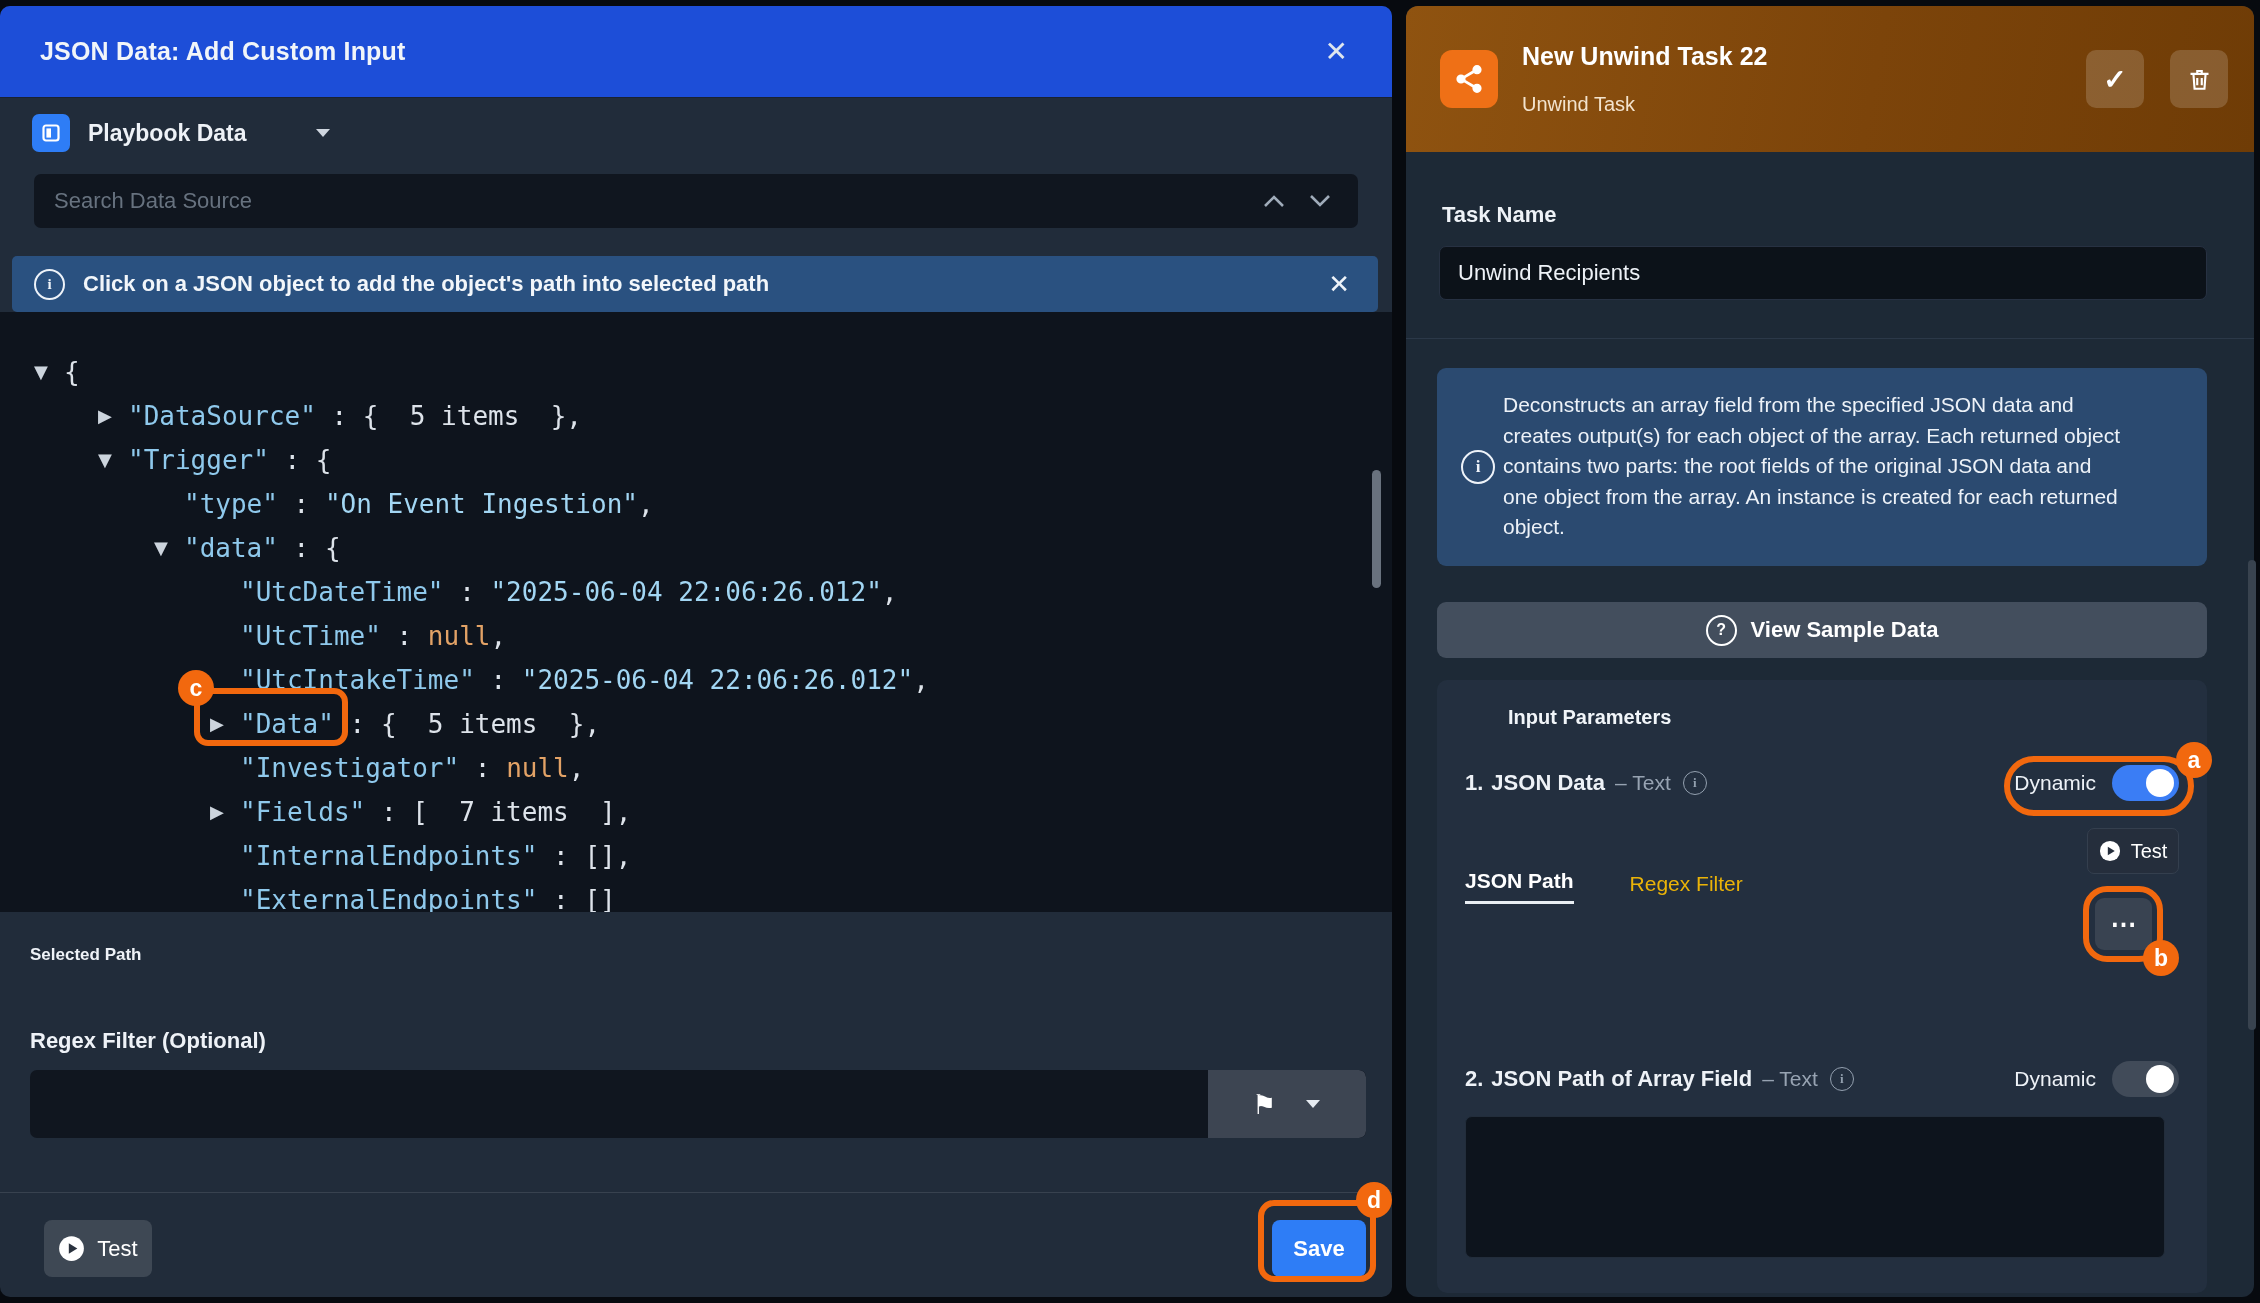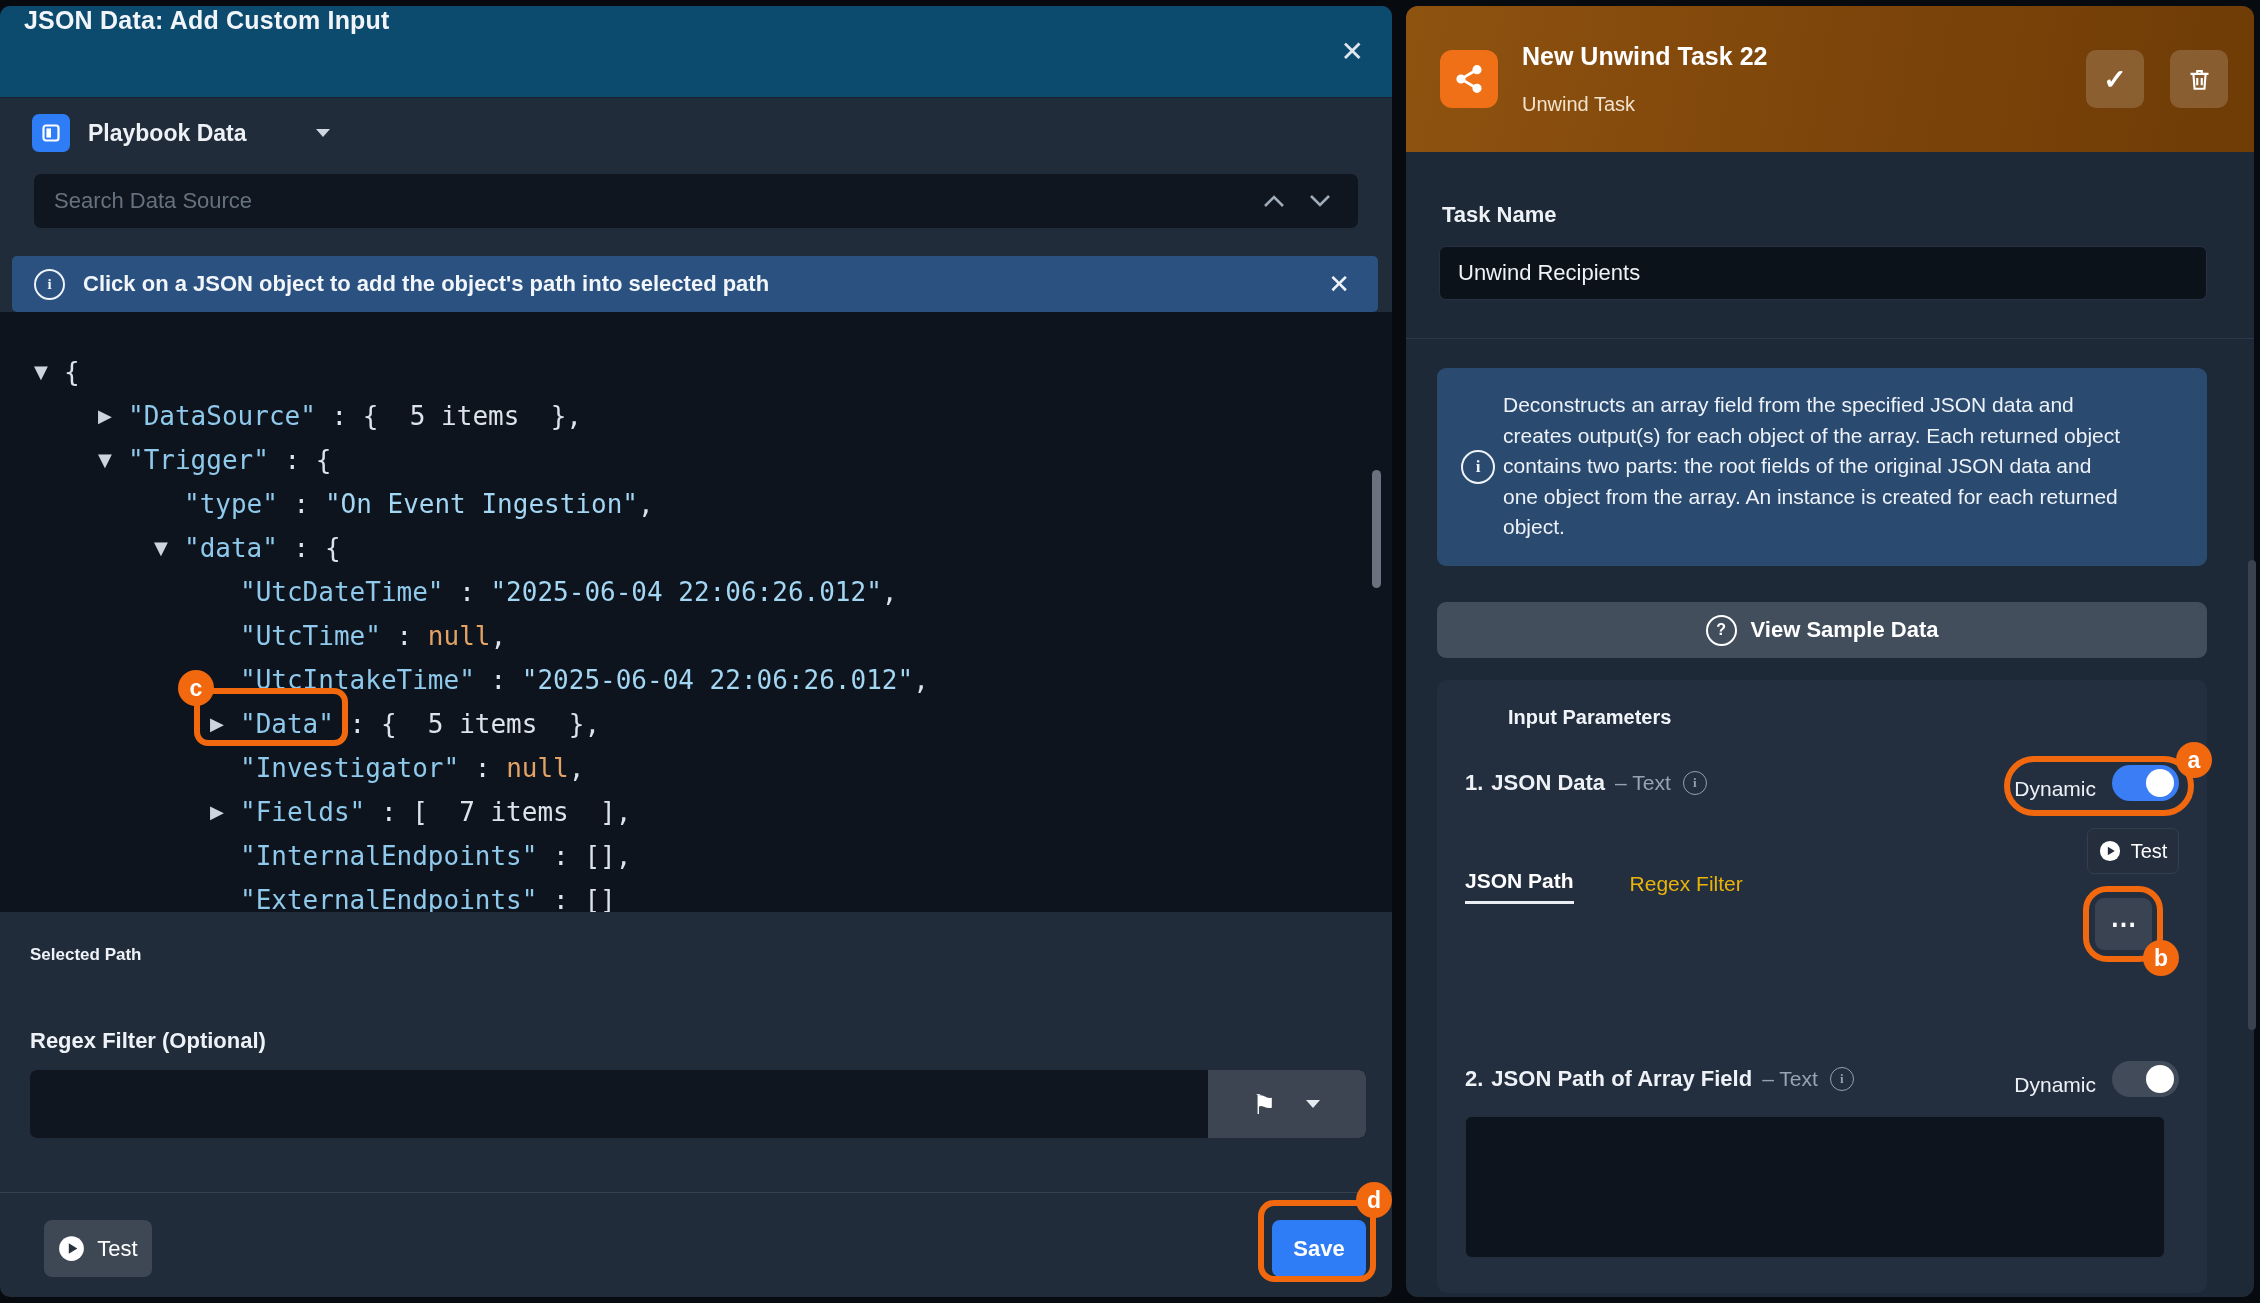--- a/index.html
+++ b/index.html
@@ -9,22 +9,22 @@
     font-family:"Liberation Sans",sans-serif;
     -webkit-font-smoothing:antialiased;
   }
   
   .modal{
     position:absolute;left:0;top:6px;width:1392px;height:1291px;
     background:#212c3a;border-radius:10px;overflow:hidden;
   }
   .modal-header{
     position:absolute;left:0;top:0;width:100%;height:92px;
-    background:#0c4a6e;border-bottom:1px solid #1a2230;
-    display:flex;padding:0 24px;box-sizing:border-box;
+    background:#1d4ed8;border-bottom:1px solid #1a2230;
+    display:flex;align-items:center;padding:0 40px;box-sizing:border-box;
   }
   .modal-title{font-size:25px;font-weight:bold;color:#f1f5f9;letter-spacing:.2px;}
   .modal-close{margin-left:auto;background:none;border:none;color:#dfe6ee;font-size:28px;cursor:pointer;line-height:1;padding:4px;}
   .source-row{position:absolute;left:32px;top:104px;height:46px;display:flex;align-items:center;gap:18px;cursor:pointer;}
   .pb-icon{width:38px;height:38px;border-radius:7px;background:#2e7df6;display:flex;align-items:center;justify-content:center;}
   .pb-label{font-size:23px;font-weight:600;color:#eef2f7;}
   .pb-caret{margin-left:48px;display:flex;align-items:center;}
   .search-box{
     position:absolute;left:34px;top:168px;width:1324px;height:54px;
     background:#10161f;border-radius:7px;display:flex;align-items:center;
@@ -157,21 +157,21 @@
   .param-row.r1{top:80px;}
   .param-row.r2{top:376px;}
   .p-num{font-size:22px;font-weight:bold;color:#eef2f7;margin-right:8px;}
   .p-name{font-size:22px;font-weight:bold;color:#eef2f7;}
   .p-suffix{font-size:21px;color:#97a3b2;margin-left:10px;}
   .p-info{
     width:22px;height:22px;border:1.5px solid #93a0af;border-radius:50%;color:#93a0af;
     font-size:13px;font-weight:bold;display:flex;align-items:center;justify-content:center;
     margin-left:12px;font-family:"Liberation Serif",serif;
   }
-  .dyn-group{margin-left:auto;display:flex;align-items:flex-end;gap:16px;}
+  .dyn-group{margin-left:auto;display:flex;align-items:center;gap:16px;}
   .dyn-label{font-size:21px;color:#eef2f7;}
   .toggle{width:67px;height:36px;border-radius:18px;background:#414b59;position:relative;cursor:pointer;flex:none;}
   .toggle::after{content:"";position:absolute;width:28px;height:28px;border-radius:50%;background:#fff;top:4px;right:5px;}
   .toggle.on{background:#3a7df5;}
   .tabs-row{position:absolute;left:28px;top:156px;display:flex;align-items:flex-end;gap:56px;}
   .tab{font-size:21px;cursor:pointer;padding-bottom:8px;}
   .tab.active{color:#ffffff;font-weight:bold;border-bottom:3px solid #e9eef3;}
   .tab.inactive{color:#eab308;margin-top:36px;}
   .mini-test{
     position:absolute;right:28px;top:148px;width:92px;height:46px;

